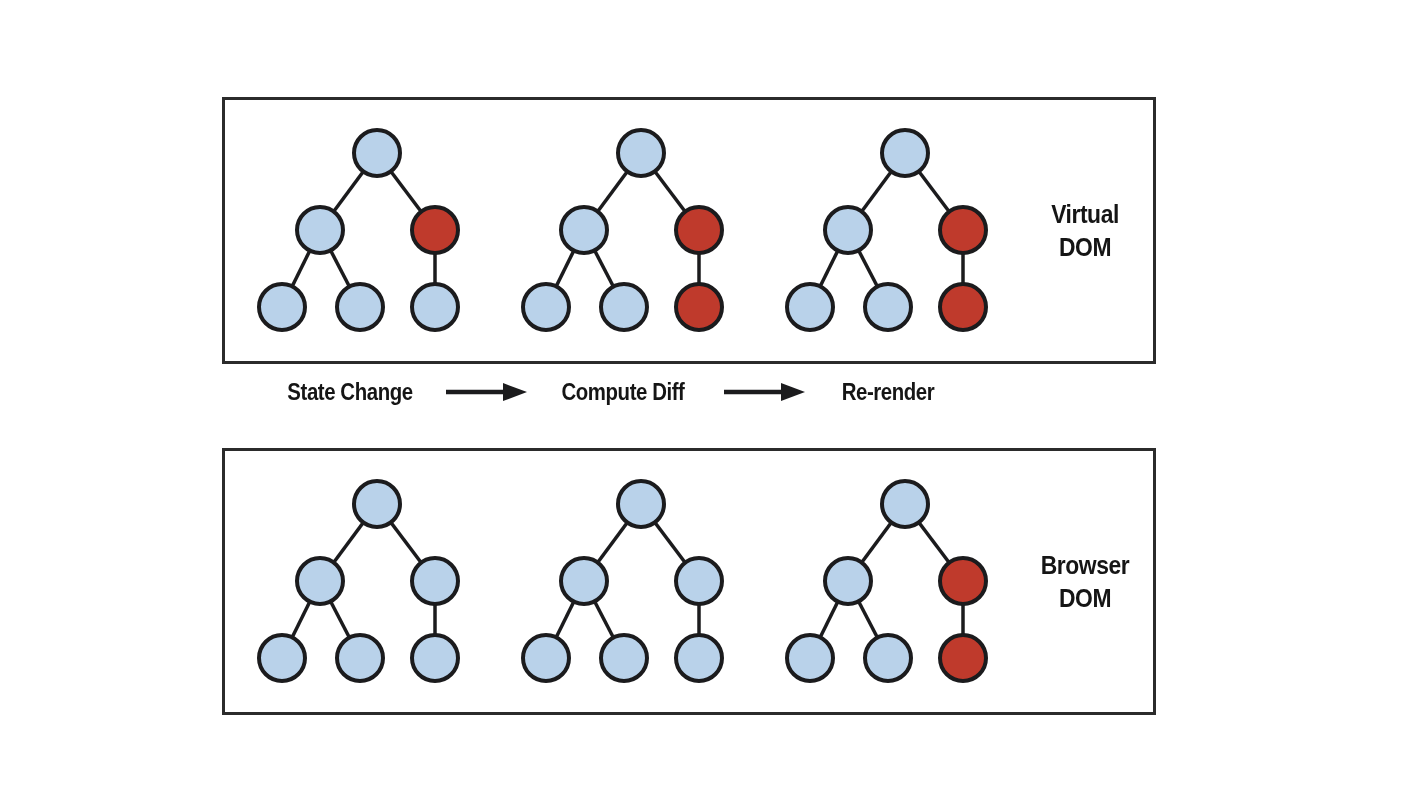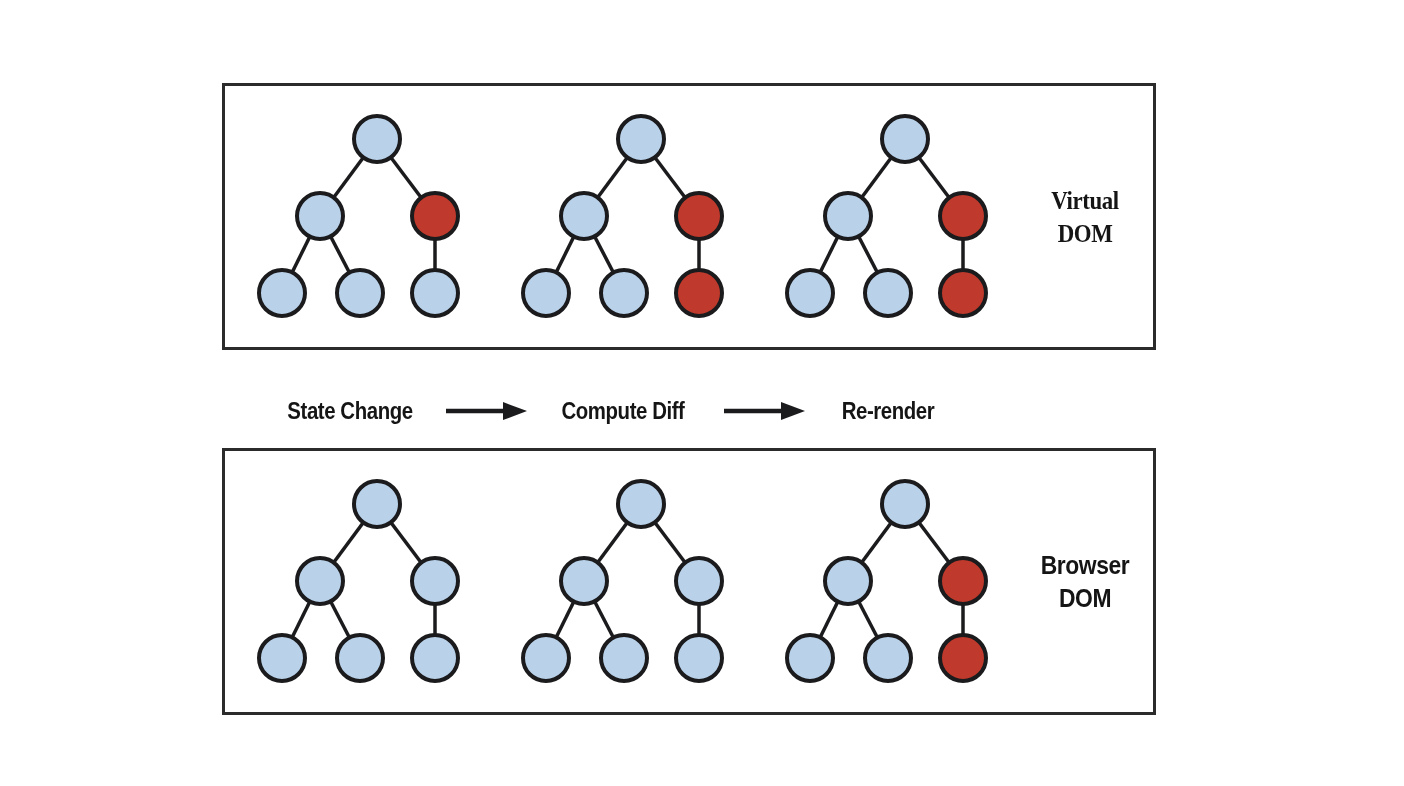--- a/index.html
+++ b/index.html
@@ -18,21 +18,21 @@
   }
   .panel {
     position: absolute;
     left: 222px;
     width: 934px;
     height: 267px;
     border: 3px solid var(--box-border, #2b2b2b);
     background: #ffffff;
     box-sizing: border-box;
   }
-  .panel-top { top: 83px; font-family: Liberation Serif, serif; }
+  .panel-top { top: 97px; }
   .panel-bottom { top: 448px; }
   .trees {
     position: absolute;
     left: 32px;
     top: 21px;
     display: flex;
     gap: 24px;
   }
   .tree {
     width: 240px;
@@ -52,21 +52,21 @@
     letter-spacing: -0.5px;
   }
   .panel-label .lbl {
     display: block;
     transform: scaleX(0.88);
     transform-origin: center;
   }
   .flow-row {
     position: absolute;
     left: 0;
-    top: 389px;
+    top: 370px;
     width: 1404px;
     height: 44px;
     text-decoration: underline;
   }
   .flow-label {
     position: absolute;
     top: 50%;
     transform: translate(-50%, -50%) scaleX(0.85);
     font-size: 24px;
     font-weight: 700;

